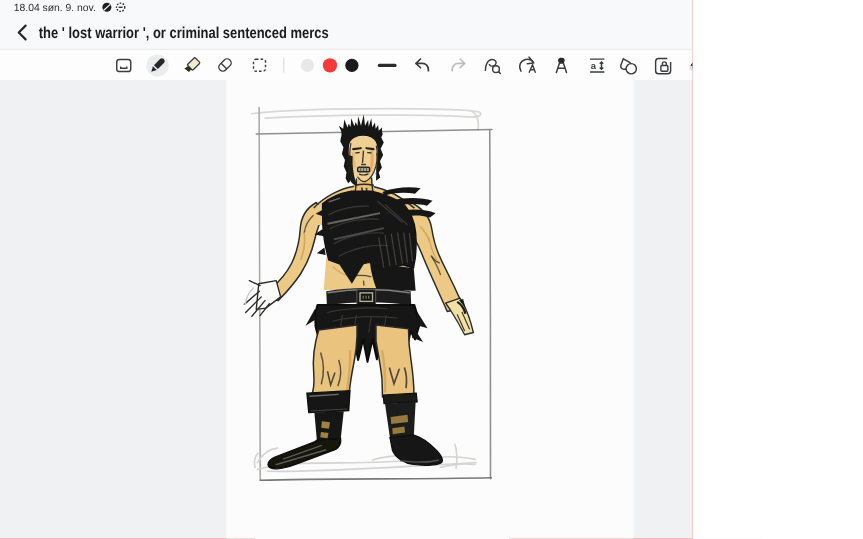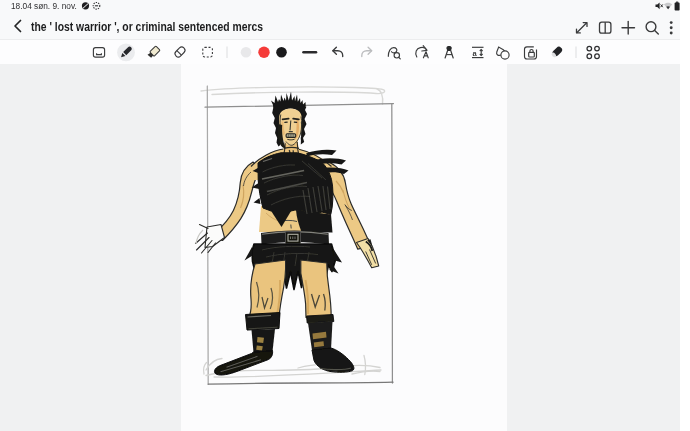--- a/index.html
+++ b/index.html
@@ -1,16 +1,16 @@
 <!DOCTYPE html>
 <html><head>
 <meta charset="utf-8">
 <style>
 html,body{margin:0;padding:0;}
-#wrap{position:relative;width:680px;height:431px;background:#ef4444;overflow:hidden;font-family:"Liberation Sans",sans-serif;}
+#wrap{position:relative;width:554px;height:431px;background:#ef4444;overflow:hidden;font-family:"Liberation Sans",sans-serif;}
 </style>
 </head>
 <body>
 <div id="wrap">
 <svg width="690" height="431" viewBox="0 0 690 431">
 
 <rect x="0" y="0" width="690" height="40" fill="#f8f9fa"></rect>
 <rect x="0" y="39" width="690" height="1" fill="#ecedee"></rect>
 <rect x="0" y="40" width="690" height="24" fill="#fdfdfe"></rect>
 <rect x="0" y="64" width="690" height="367" fill="#f0f1f2"></rect>

